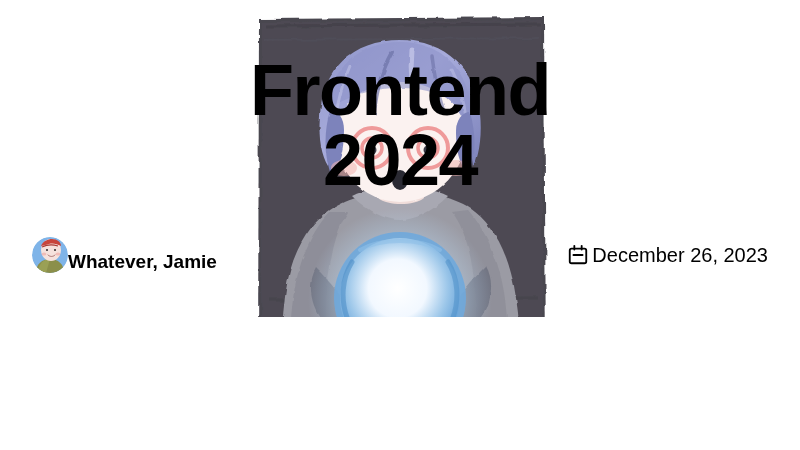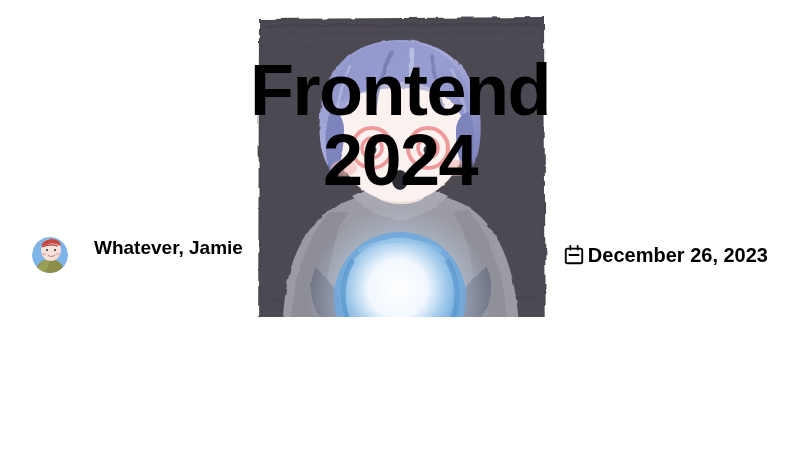--- a/index.html
+++ b/index.html
@@ -61,22 +61,22 @@
     height: 36px;
     z-index: 6;
     display: flex;
     align-items: center;
     justify-content: space-between;
     padding: 0 32px;
     box-sizing: border-box;
   }
   #author-group {
     display: flex;
-    align-items: flex-start;
-    gap: 26px;
+    align-items: flex-end;
+    gap: 0;
   }
   #avatar {
     width: 36px;
     height: 36px;
     border-radius: 50%;
     overflow: hidden;
     flex: 0 0 auto;
     display: block;
   }
   #author-name {
@@ -86,21 +86,21 @@
     color: #000000;
     white-space: nowrap;
   }
   #date-group {
     display: flex;
     align-items: center;
     gap: 3px;
   }
   #date-text {
     font-family: "Liberation Sans", sans-serif;
-    font-weight: bold;
+    font-weight: normal;
     font-size: 20px;
     color: #000000;
     white-space: nowrap;
   }
   #calendar-icon {
     width: 22px;
     height: 22px;
     display: block;
     flex: 0 0 auto;
   }

